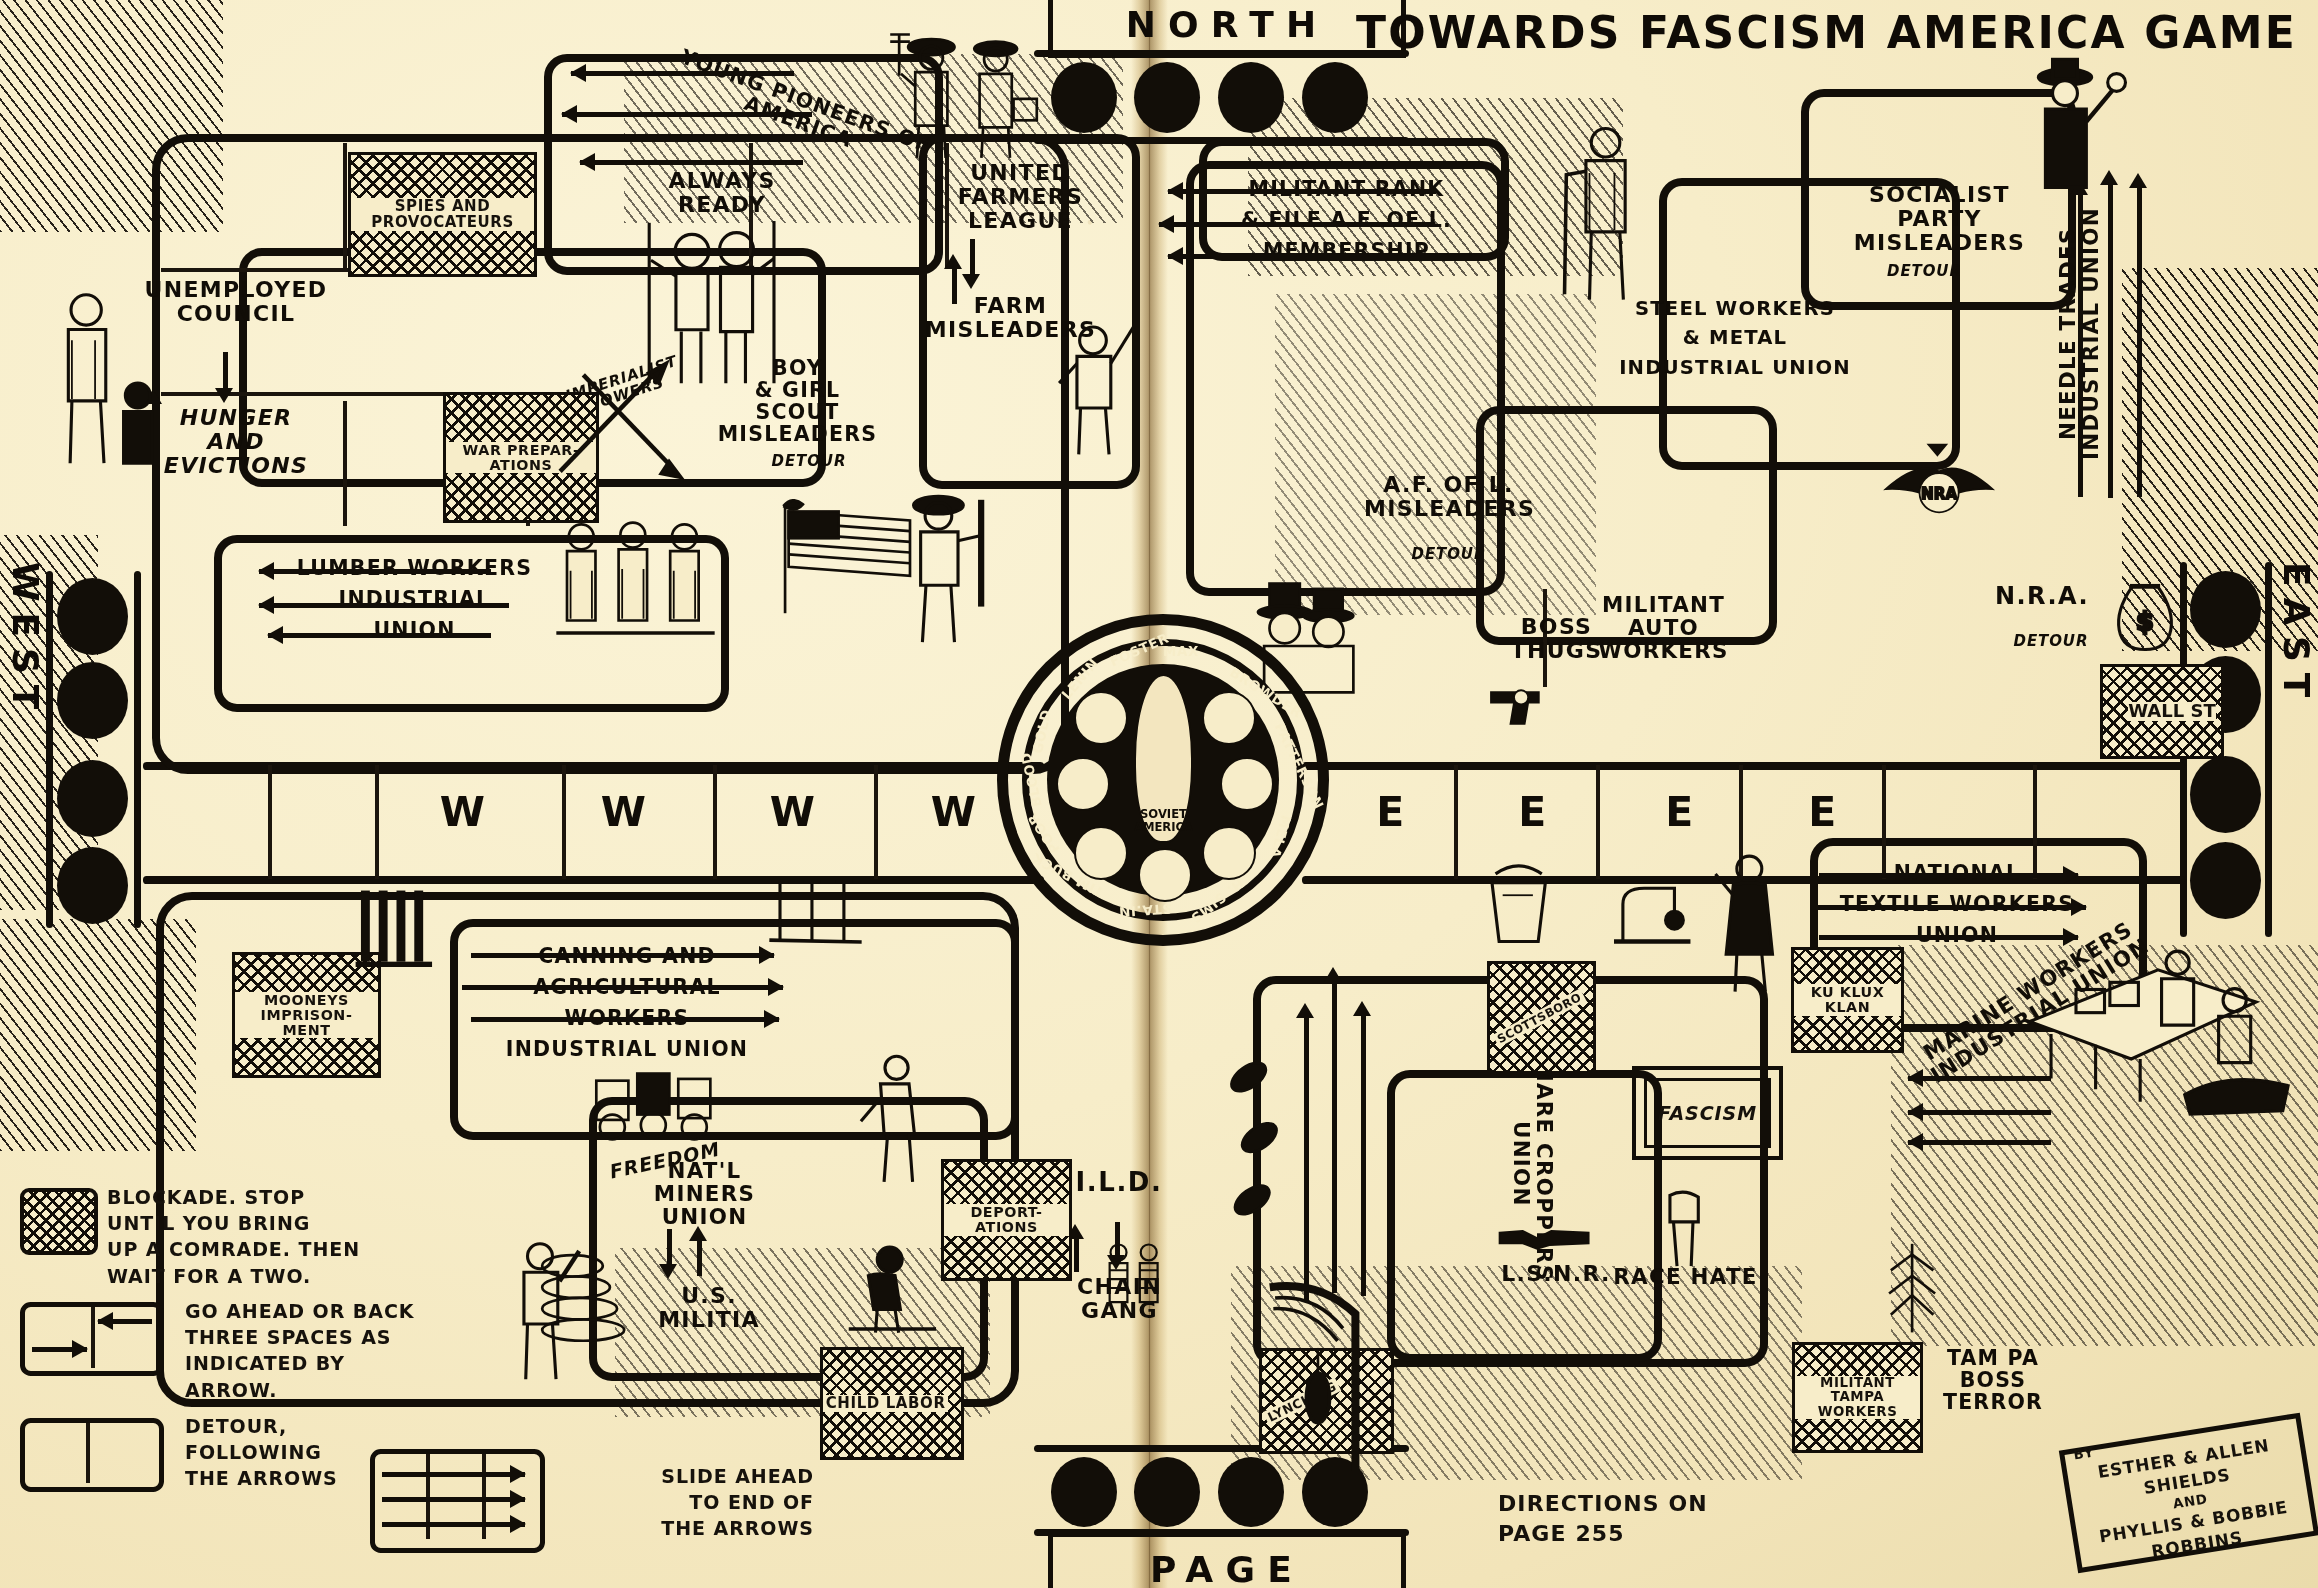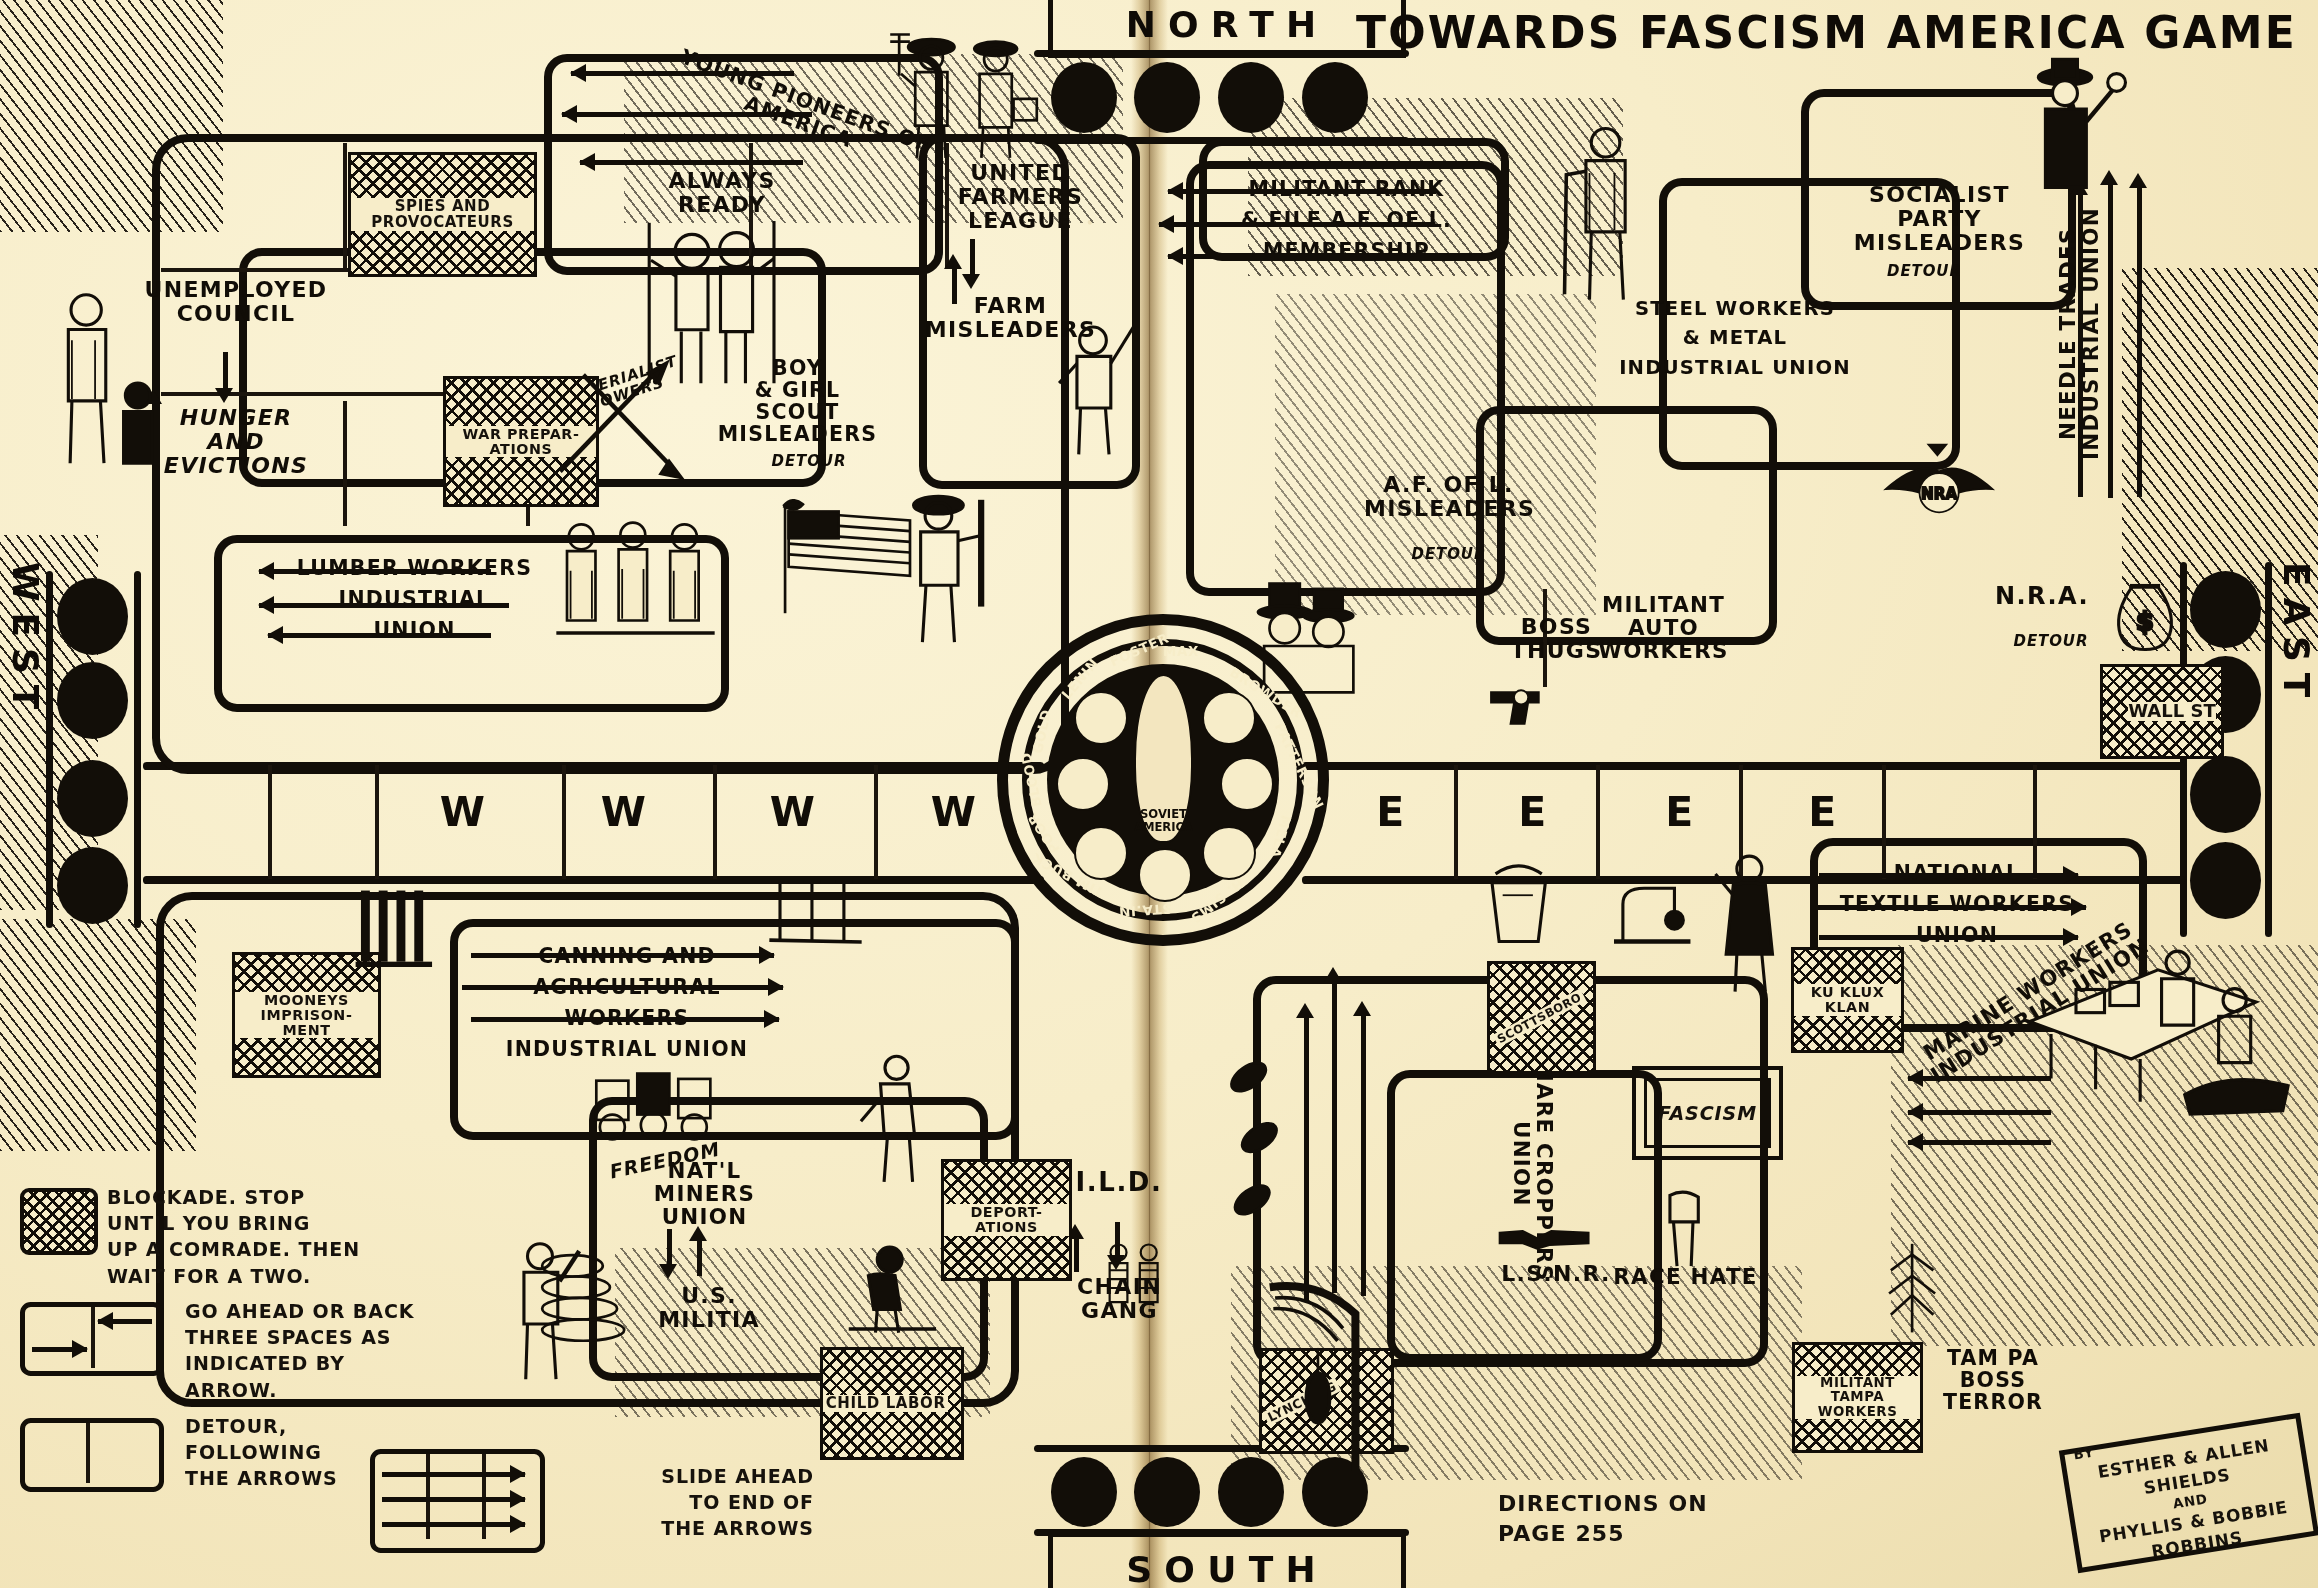--- a/index.html
+++ b/index.html
@@ -166,21 +166,21 @@
   <div class="hatch" style="left:1231px;top:1266px;width:571px;height:214px;opacity:.5;"></div>
   <div class="hatch" style="left:615px;top:1248px;width:375px;height:169px;opacity:.55;"></div>
   <div class="hatch" style="left:1275px;top:294px;width:321px;height:321px;opacity:.45;"></div>
 
   <div class="title" style="left:1356px;top:7.1px;">TOWARDS FASCISM AMERICA GAME</div>
 
   <div class="nsign" style="left:1048px;top:-9px;width:348px;height:57px;">
     <span class="compass" style="position:relative;left:auto;top:auto;">NORTH</span>
   </div>
   <div class="nsign" style="left:1048px;top:1532px;width:348px;height:64px;">
-    <span class="compass" style="position:relative;left:auto;top:auto;">SOUTH</span>
+    <span class="compass" style="position:relative;left:auto;top:auto;">PAGE</span>
   </div>
   <div class="compass v" style="left:5.4px;top:562px;height:375px;">WEST</div>
   <div class="compass v" style="left:2276px;top:562px;height:375px;">EAST</div>
 
   <div class="seg" style="left:1034px;top:50px;width:375px;height:7.1px;"></div>
   <div class="seg" style="left:1034px;top:137px;width:375px;height:7.1px;"></div>
   <div class="dot" style="left:1051px;top:62px;width:66px;height:71px;"></div>
   <div class="dot" style="left:1134px;top:62px;width:66px;height:71px;"></div>
   <div class="dot" style="left:1218px;top:62px;width:66px;height:71px;"></div>
   <div class="dot" style="left:1302px;top:62px;width:66px;height:71px;"></div>
@@ -251,21 +251,21 @@
 EVICTIONS</div>
   <div class="varrow down" style="left:223px;top:352px;height:37px;"></div>
   <div class="varrow up" style="left:152px;top:403px;height:37px;"></div>
 
   <div class="blockade" style="left:348px;top:152px;width:183px;height:119px;">
     <span class="bt">SPIES
 AND
 PROVOCATEURS</span>
   </div>
 
-  <div class="blockade" style="left:443px;top:376px;width:150px;height:125px;">
+  <div class="blockade" style="left:443px;top:392px;width:150px;height:125px;">
     <span class="bt" style="font-size:14.3px;">WAR
 PREPAR-
 ATIONS</span>
   </div>
 
   <div class="lbl hand" style="left:535px;top:370px;width:178px;font-size:15px;transform:rotate(-18deg);">IMPERIALIST POWERS</div>
 
   <svg class="fig" width="143" height="134" style="left:544px;top:357px;" viewBox="0 0 160 150">
     <g stroke="#120e08" stroke-width="5" fill="#120e08">
       <path d="M18 128 L120 22" fill="none"></path>

